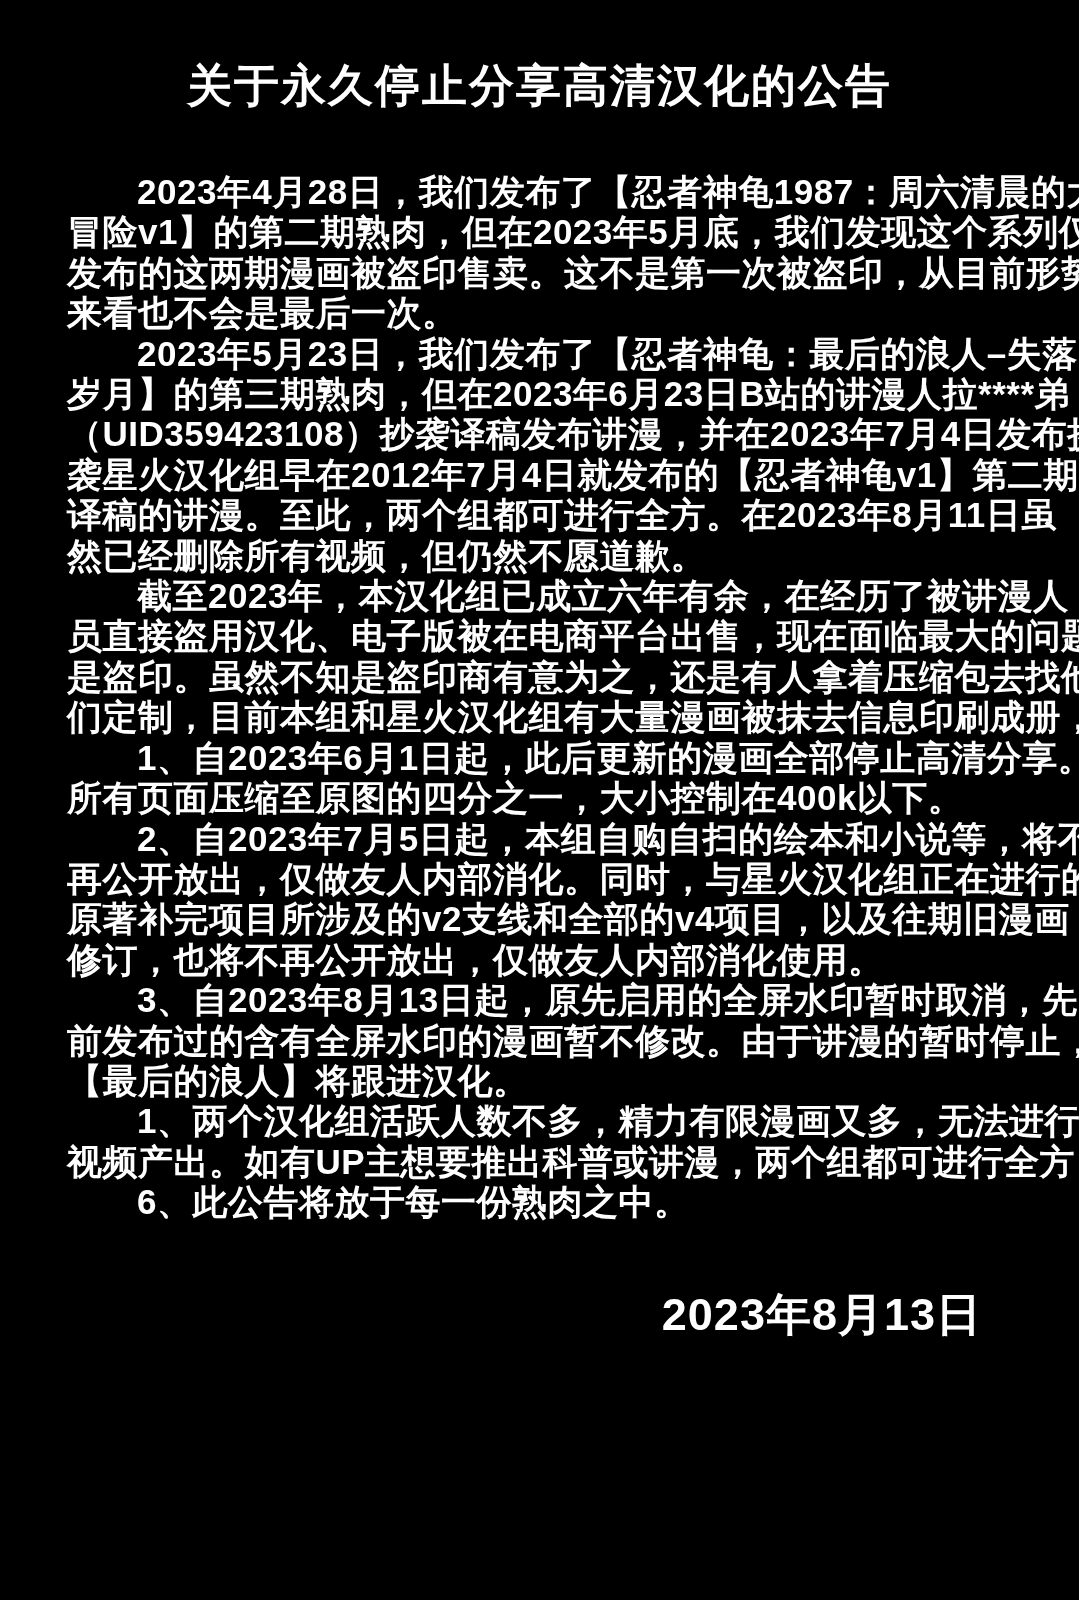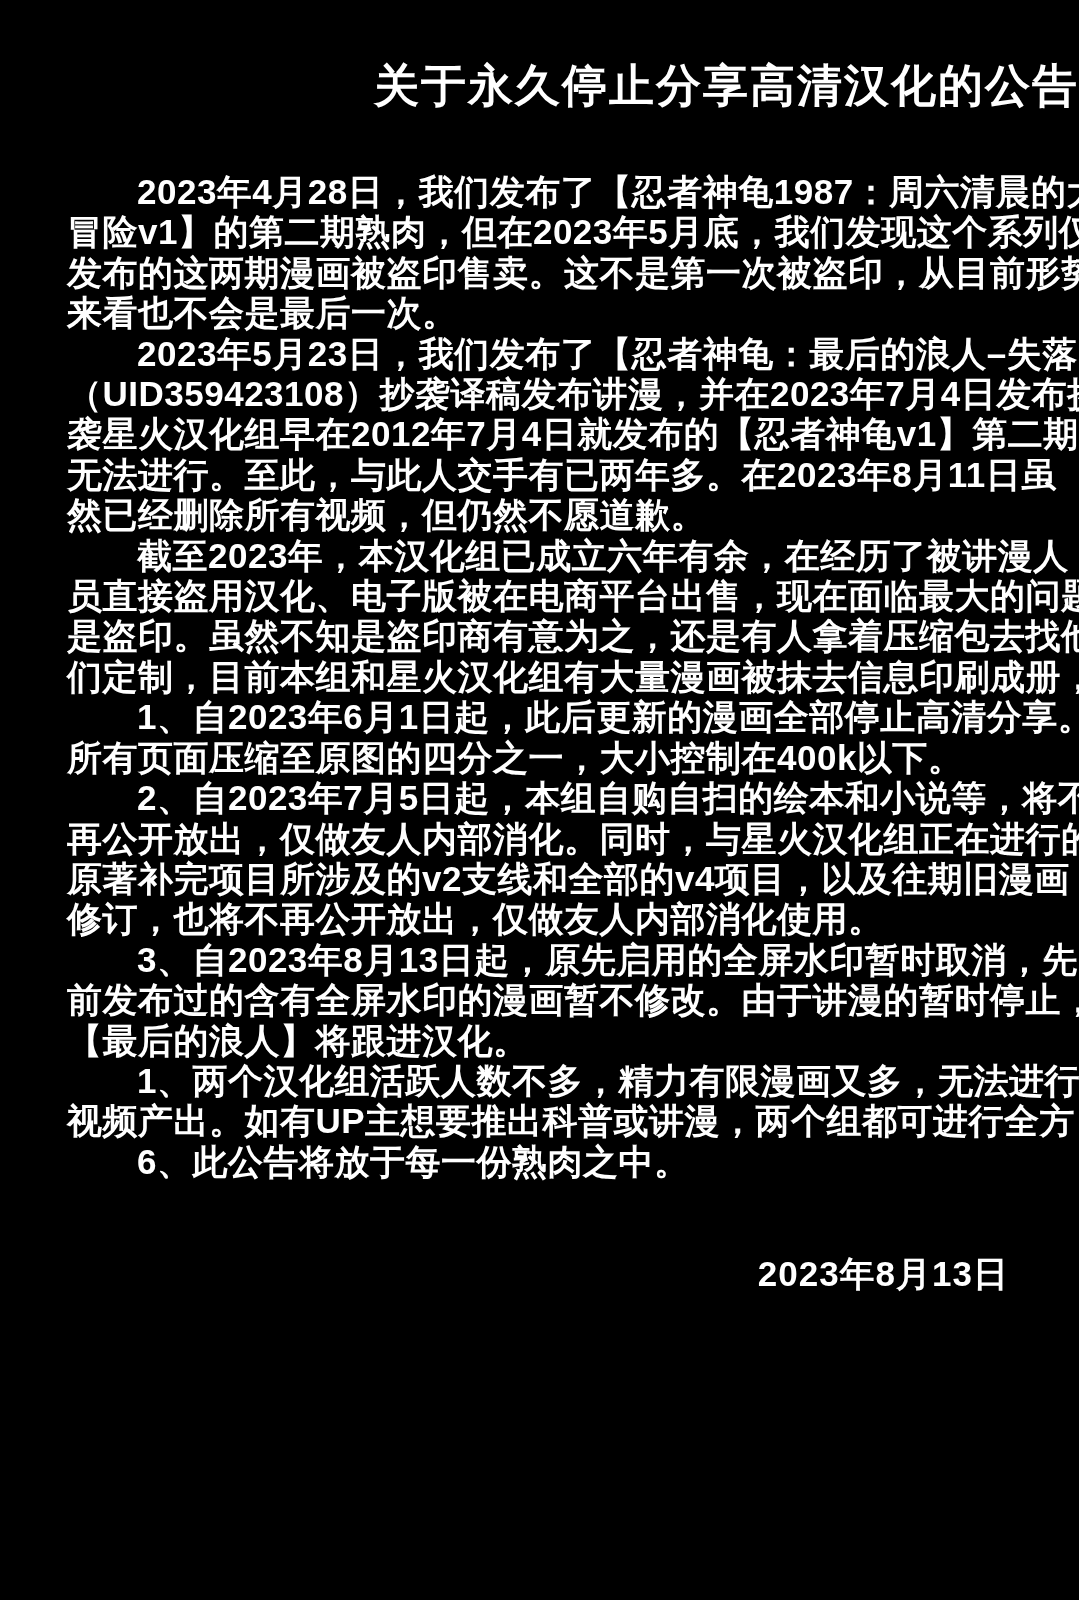--- a/index.html
+++ b/index.html
@@ -13,21 +13,21 @@
     height: 1600px;
     margin: 0 auto;
     background: #000000;
     color: #ffffff;
     font-family: "Liberation Sans", sans-serif;
     font-weight: bold;
     overflow: hidden;
   }
   .title {
     padding-top: 60px;
-    text-align: right;
+    text-align: center;
     font-size: 45px;
     line-height: 52px;
     letter-spacing: 2px;
   }
   .body-text {
     margin: 60px 70px 0 67px;
     font-size: 35px;
   }
   .paragraph {
     margin: 0;
@@ -40,44 +40,45 @@
     white-space: nowrap;
     overflow: visible;
   }
   .line.last {
     text-align-last: left;
   }
   .line.first {
     text-indent: 2em;
   }
   .date-line {
-    margin: 72px 70px 0 67px;
+    margin: 72px 97px 0 67px;
     text-align: right;
-    font-size: 35px;
+    font-size: 45px;
     line-height: 40px;
     letter-spacing: 1px;
   }
 </style>
 </head>
 <body>
 
 <div class="page">
   <div class="title">关于永久停止分享高清汉化的公告</div>
   <div class="body-text">
       <div class="paragraph">
         <div class="line first">2023年4月28日，我们发布了【忍者神龟1987：周六清晨的大</div>
         <div class="line">冒险v1】的第二期熟肉，但在2023年5月底，我们发现这个系列仅</div>
         <div class="line">发布的这两期漫画被盗印售卖。这不是第一次被盗印，从目前形势</div>
         <div class="line last">来看也不会是最后一次。</div>
       </div>
       <div class="paragraph">
         <div class="line first">2023年5月23日，我们发布了【忍者神龟：最后的浪人–失落</div>
+        <div class="line">岁月】的第三期熟肉，但在2023年6月23日B站的讲漫人拉****弟</div>
         <div class="line">（UID359423108）抄袭译稿发布讲漫，并在2023年7月4日发布抄</div>
         <div class="line">袭星火汉化组早在2012年7月4日就发布的【忍者神龟v1】第二期</div>
-        <div class="line">无法进行。至此，与此人交手有已两年多。在2023年8月11日虽</div>
+        <div class="line">译稿的讲漫。至此，两个组都可进行全方。在2023年8月11日虽</div>
         <div class="line last">然已经删除所有视频，但仍然不愿道歉。</div>
       </div>
       <div class="paragraph">
         <div class="line first">截至2023年，本汉化组已成立六年有余，在经历了被讲漫人</div>
         <div class="line">员直接盗用汉化、电子版被在电商平台出售，现在面临最大的问题</div>
         <div class="line">是盗印。虽然不知是盗印商有意为之，还是有人拿着压缩包去找他</div>
         <div class="line">们定制，目前本组和星火汉化组有大量漫画被抹去信息印刷成册，</div>
       </div>
       <div class="paragraph">
         <div class="line first">1、自2023年6月1日起，此后更新的漫画全部停止高清分享。</div>

